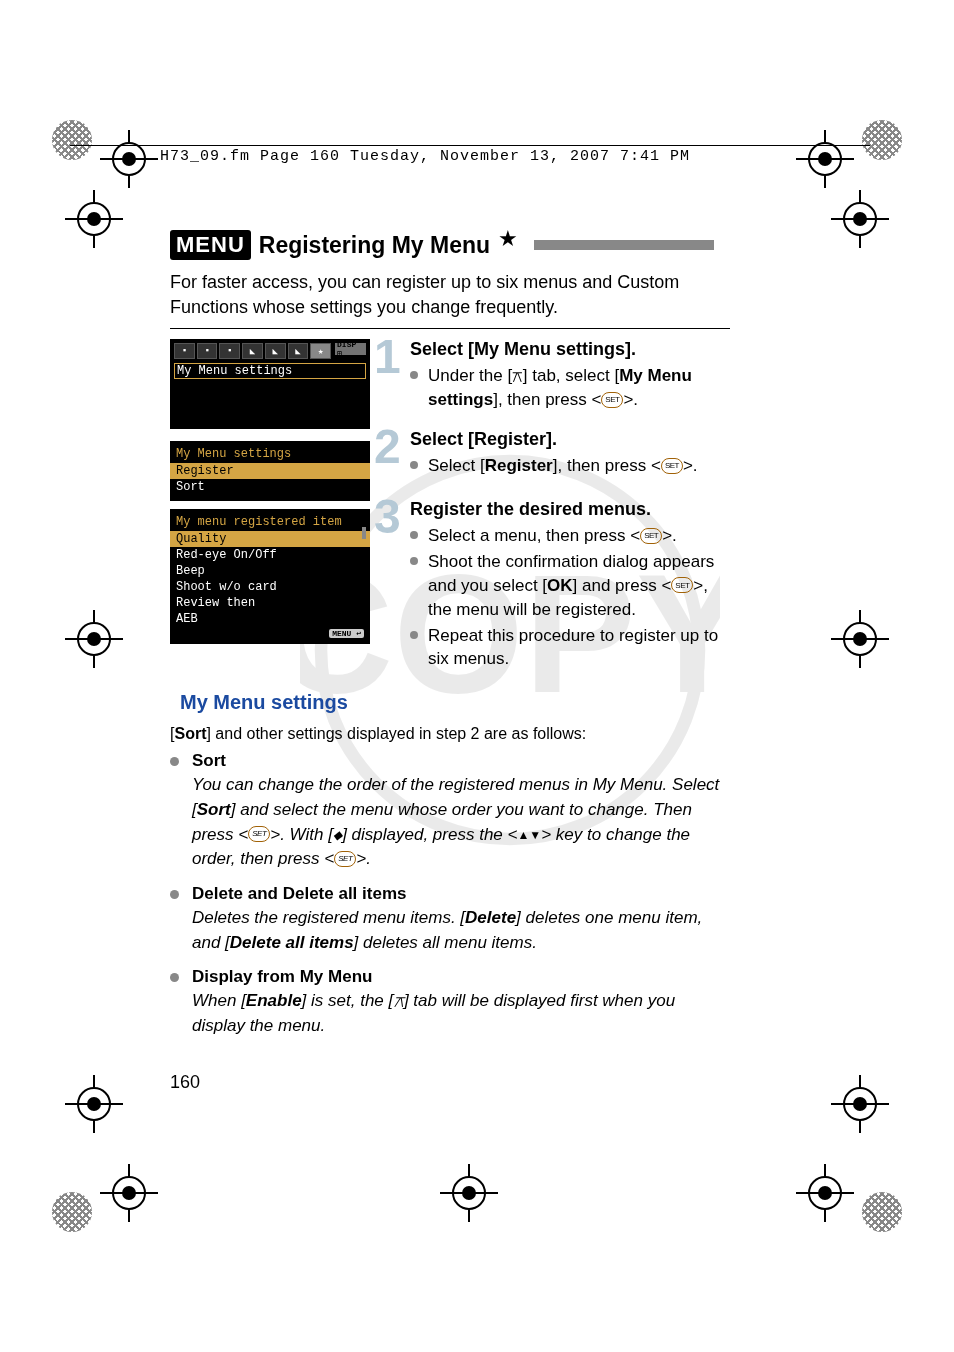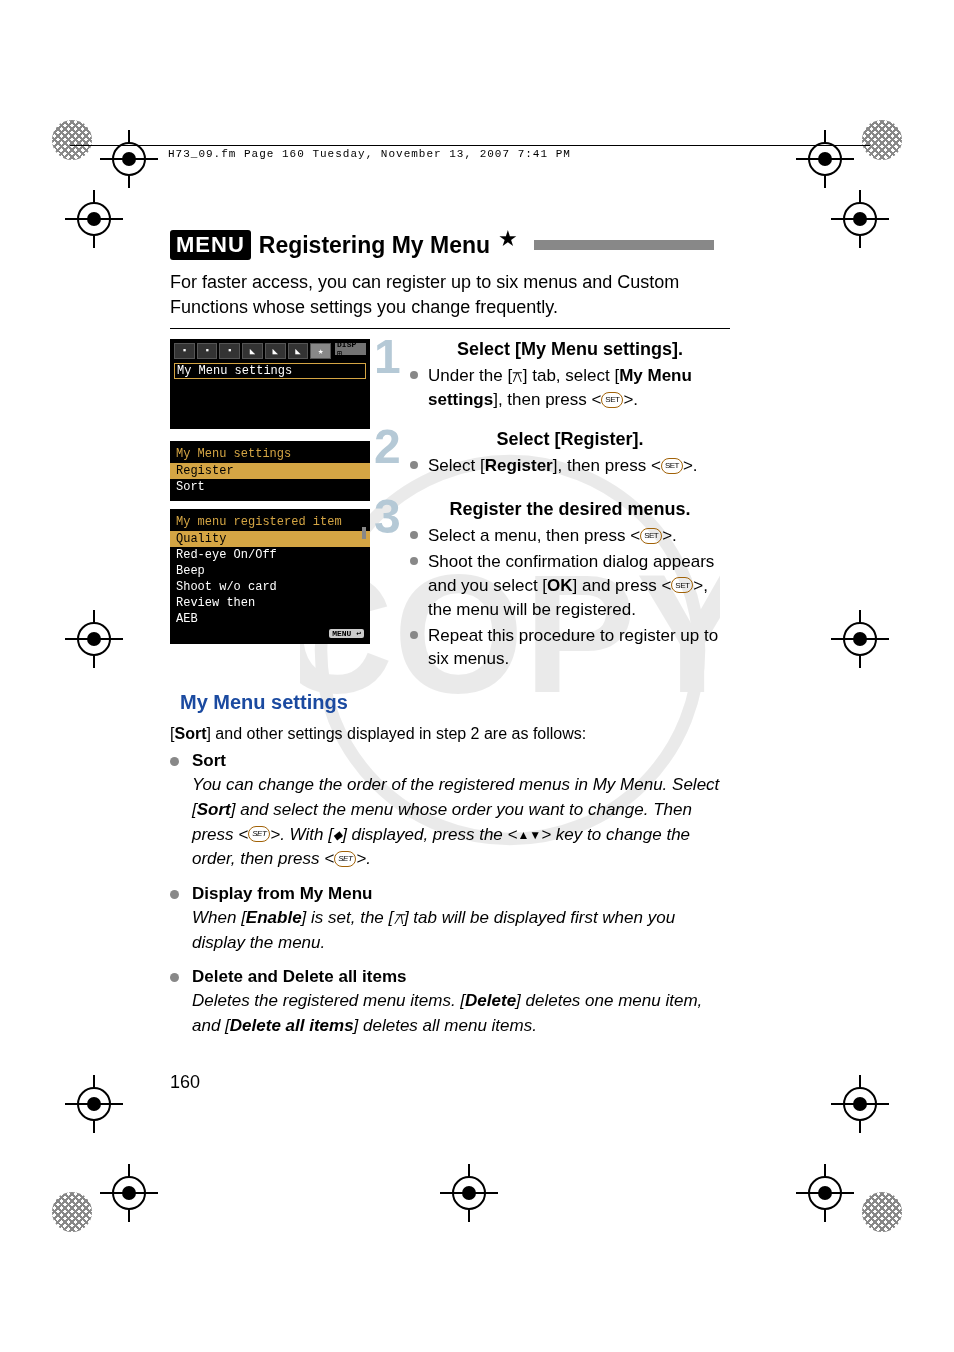--- a/index.html
+++ b/index.html
@@ -37,21 +37,21 @@
   .page {
     position: absolute;
     left: 170px;
     top: 230px;
     width: 560px;
   }
   .header-line {
     position:absolute; left:70px; top:145px; width:800px; border-top:1px solid #000;
   }
   .header-text {
-    position:absolute; left:168px; top:148px; font-family: "Courier New", monospace; font-size:11px; letter-spacing:1px;
+    position:absolute; left:160px; top:148px; font-family: "Courier New", monospace; font-size:15px; letter-spacing:1px;
   }
   .title-row {
     display:flex; align-items:center; gap:8px; margin-bottom:10px;
   }
   .menu-badge {
     background:#000; color:#fff; font-weight:bold; font-size:22px; padding:2px 6px; border-radius:3px; letter-spacing:1px;
   }
   .title-text {
     font-size:23px; font-weight:bold;
   }
@@ -75,21 +75,21 @@
   .lcd .row.hl { background:#d4a544; color:#000;}
   .lcd .row.sel { border:1px solid #d4a544; margin:1px 4px; padding:0 2px;}
   .lcd-title { color:#d4a544; padding:2px 6px;}
   .lcd .menu-footer { display:flex; justify-content:flex-end; padding:2px 6px 0 6px;}
   .lcd .mbadge { background:#ccc; color:#000; font-size:8px; font-weight:bold; padding:0 3px; border-radius:2px;}
   .steps-col { flex:1; position:relative;}
   .big-num {
     position:absolute; left:-6px; font-size:48px; font-weight:bold; color:#b5c9d6; font-family: Arial, sans-serif;
   }
   .step-head {
-    font-size:18px; font-weight:bold; margin-left:30px; margin-bottom:4px;text-align:center;
+    font-size:18px; font-weight:bold; margin-left:30px; margin-bottom:4px;
   }
   .bullets { margin:0 0 14px 30px; padding:0; list-style:none;}
   .bullets li { position:relative; padding-left:18px; font-size:17px; line-height:1.4; margin-bottom:2px;}
   .bullets li::before {
     content:""; position:absolute; left:0; top:7px; width:8px; height:8px; background:#888; border-radius:50%;
   }
   .set-icon {
     display:inline-flex; width:20px; height:14px; border:1px solid #a16207; border-radius:8px; font-size:8px;
     align-items:center; justify-content:center; vertical-align:middle; position:relative; letter-spacing:-0.5px; top:-1px;
   }
@@ -278,28 +278,28 @@
   </div>
 
   <ul class="outer-bullets">
     <li>
       <div class="bhead">Sort</div>
       <div class="bbody">
         <span>You can change the order of the registered menus in My Menu. Select [</span><b>Sort</b><span>] and select the menu whose order you want to change. Then press &lt;</span><span class="set-icon">SET</span><span>&gt;. With [</span><span class="updown-icon">◆</span><span>] displayed, press the &lt;</span><span class="updown-icon">▲▼</span><span>&gt; key to change the order, then press &lt;</span><span class="set-icon">SET</span><span>&gt;.</span>
       </div>
     </li>
     <li>
+      <div class="bhead">Delete and Delete all items</div>
+      <div class="bbody">
+        <span>Deletes the registered menu items. [</span><b>Delete</b><span>] deletes one menu item, and [</span><b>Delete all items</b><span>] deletes all menu items.</span>
+      </div>
+    </li>
+    <li>
       <div class="bhead">Display from My Menu</div>
       <div class="bbody">
         <span>When [</span><b>Enable</b><span>] is set, the [</span><span class="mymenu-icon">⚻</span><span>] tab will be displayed first when you display the menu.</span>
       </div>
     </li>
-    <li>
-      <div class="bhead">Delete and Delete all items</div>
-      <div class="bbody">
-        <span>Deletes the registered menu items. [</span><b>Delete</b><span>] deletes one menu item, and [</span><b>Delete all items</b><span>] deletes all menu items.</span>
-      </div>
-    </li>
   </ul>
 
 </div>
 
 <div class="pgnum">160</div>
 
 </body></html>

